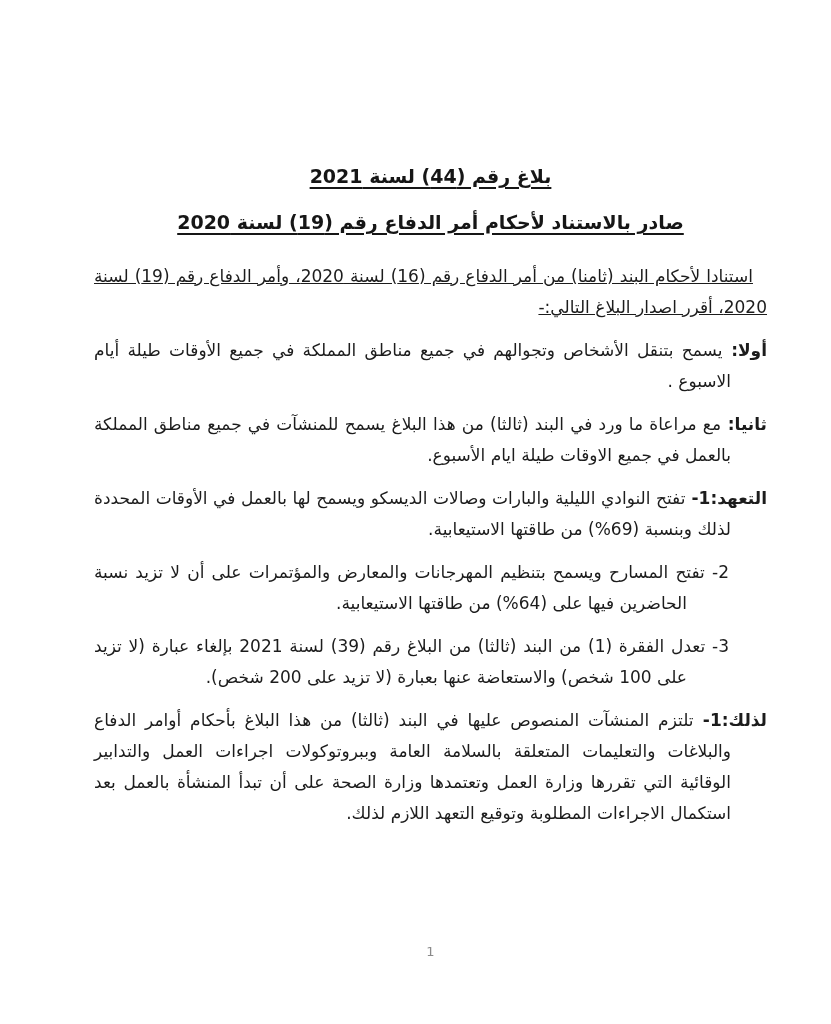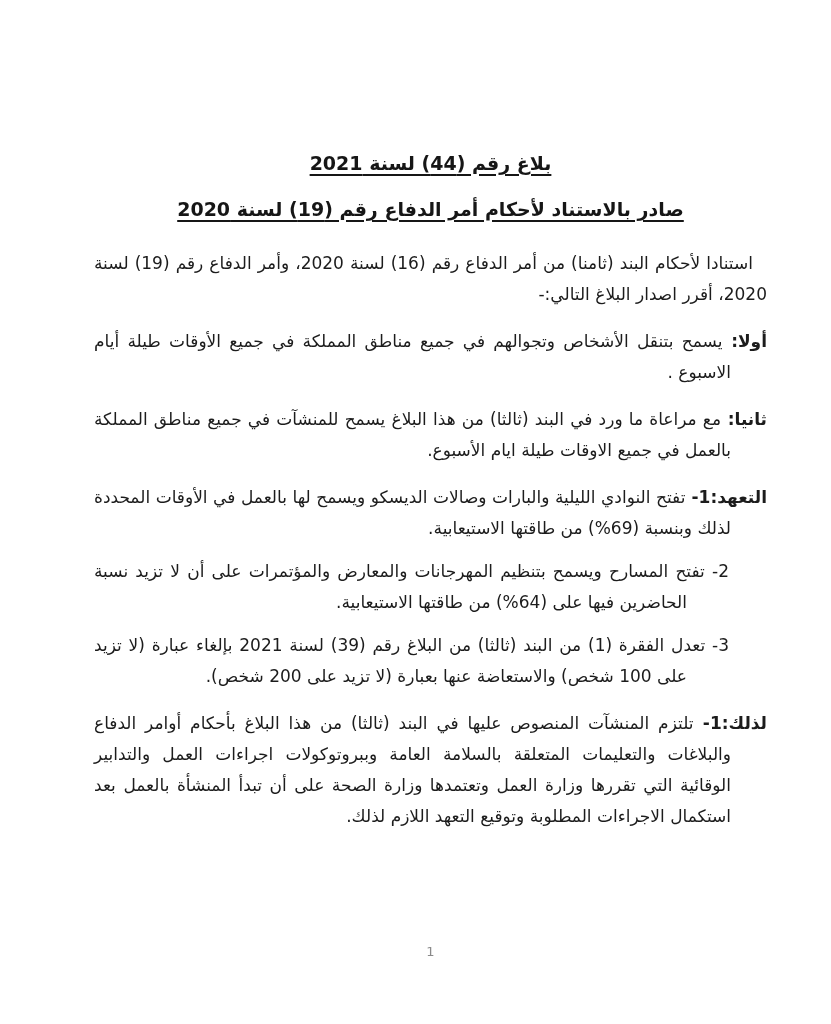--- a/index.html
+++ b/index.html
@@ -14,21 +14,21 @@
     font-family: "DejaVu Sans", sans-serif;
   }
   .page {
     position: relative;
     width: 831px;
     height: 1024px;
     background: #ffffff;
   }
   .content {
     position: absolute;
-    top: 148px;
+    top: 161px;
     right: 64px;
     width: 673px;
     direction: rtl;
     color: #1c1c1c;
   }
   .doc-title, .doc-subtitle {
     direction: rtl;
     text-align: center;
     font-weight: bold;
     font-size: 19px;
@@ -46,26 +46,26 @@
     text-align: justify;
     text-align-last: right;
     font-size: 17px;
     line-height: 31px;
     margin: 0 0 12px 0;
     color: #1c1c1c;
   }
   
   p.para.plain {
     text-indent: 14px;
+    text-decoration: underline;
   }
   
   p.para.lead {
     padding-right: 36px;
     text-indent: -36px;
-    margin-top: 16px;
   }
   
   p.para.sub {
     padding-right: 80px;
     text-indent: -42px;
   }
   p.para .lbl-bold {
     font-weight: bold;
   }
   p.para .lbl-plain {

